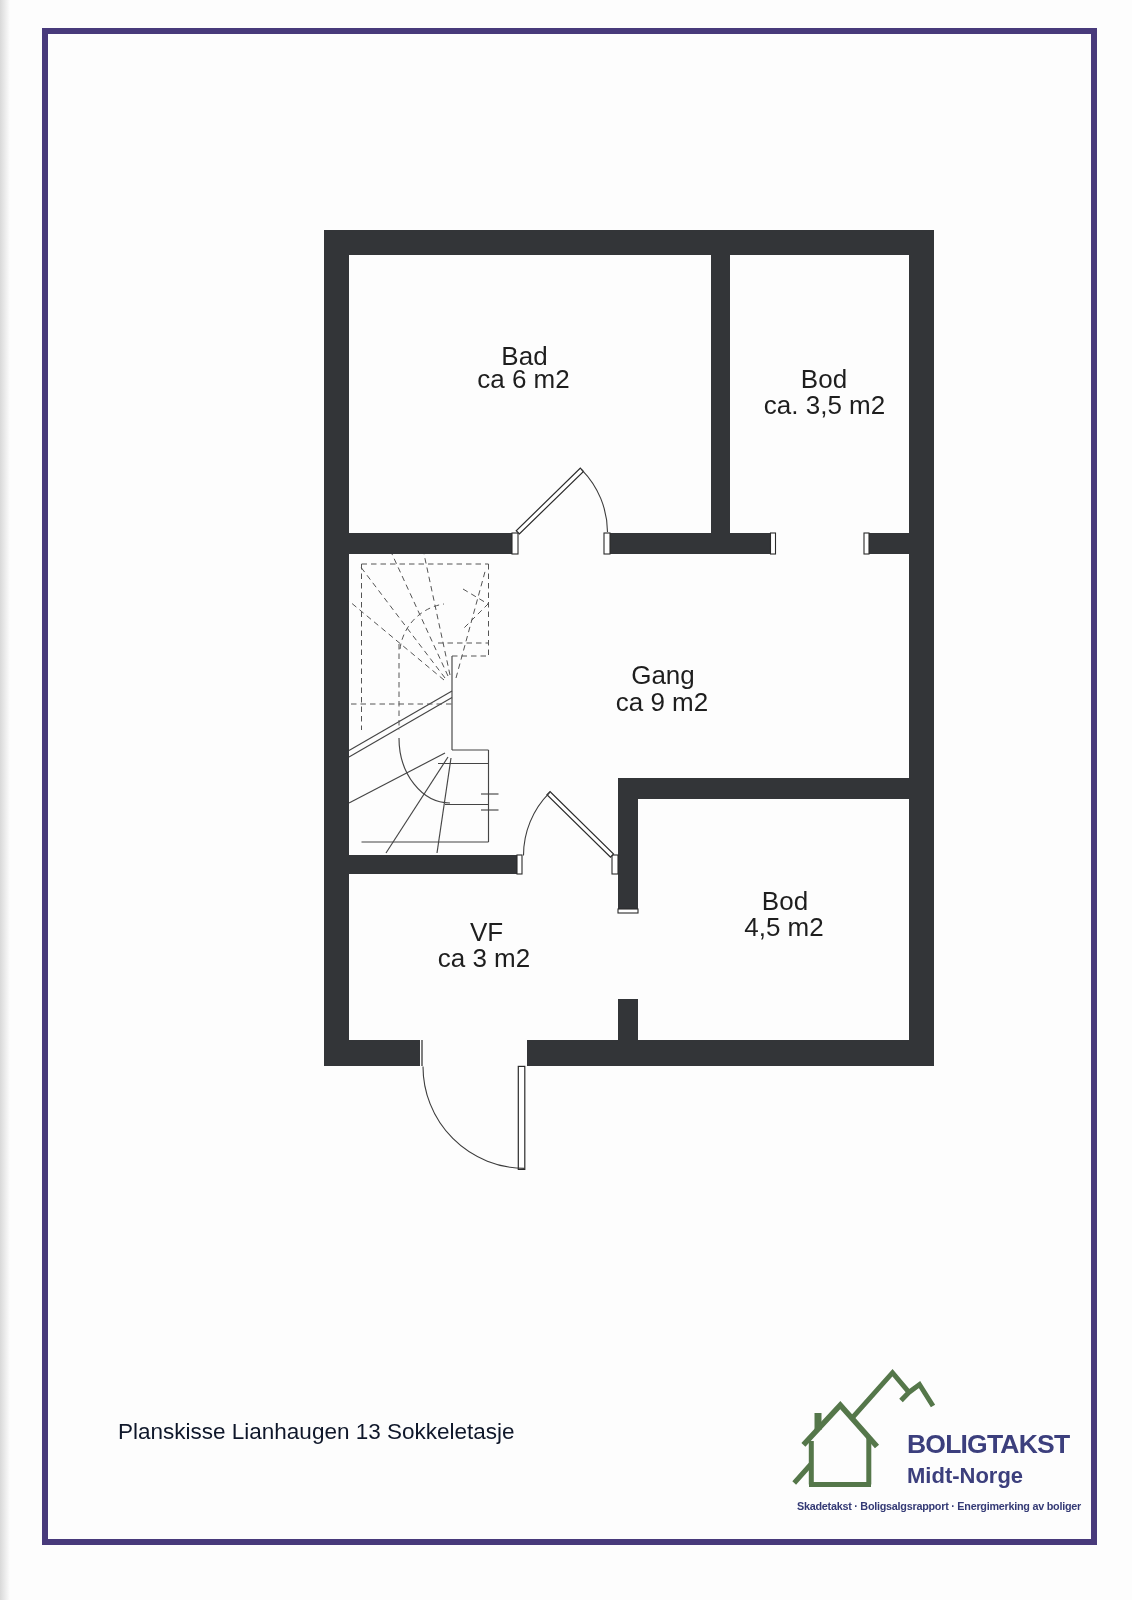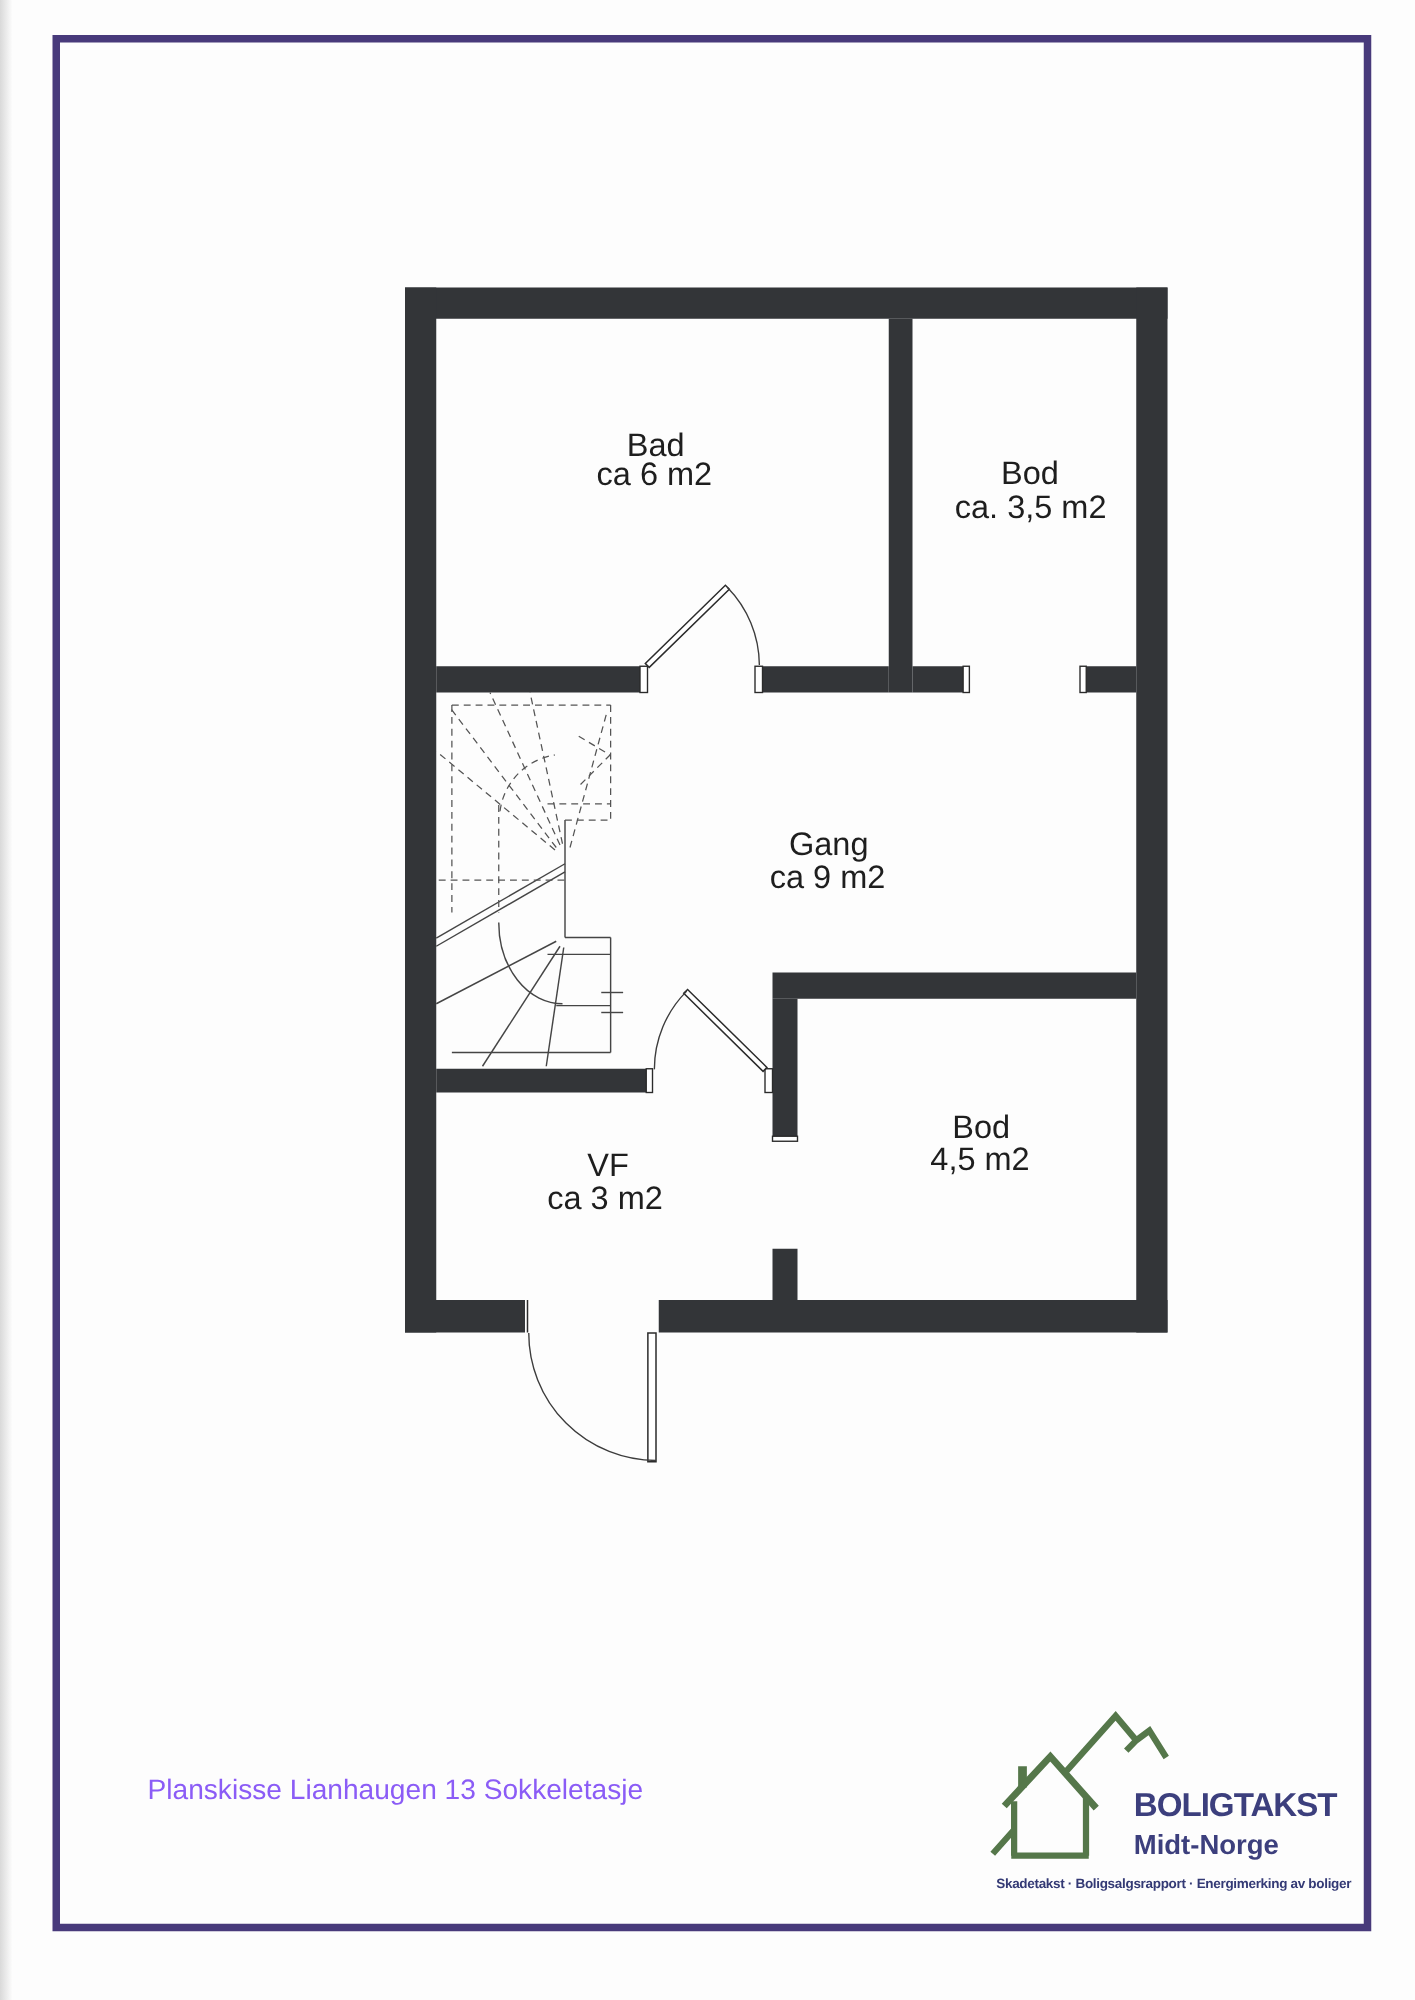--- a/index.html
+++ b/index.html
@@ -127,21 +127,21 @@
 <text x="662" y="710.5">ca 9 m2</text>
 
 <text x="486.5" y="941">VF</text>
 <text x="484" y="967">ca 3 m2</text>
 
 <text x="785" y="910">Bod</text>
 <text x="784" y="936">4,5 m2</text>
 </g>
 </svg>
 
-<div style="position:absolute;left:118px;top:1418.5px;font-size:22.5px;color:#8b5cf6;">Planskisse Lianhaugen 13 Sokkeletasje</div>
+<div style="position:absolute;left:118px;top:1418.5px;font-size:22.5px;color:#0f172a;">Planskisse Lianhaugen 13 Sokkeletasje</div>
 
 
 <svg width="352" height="180" viewBox="780 1350 352 180" style="position:absolute;left:780px;top:1350px">
 
 <path d="M794.2,1483 L892.5,1372.7 L909,1392.3 L919.5,1384.5 L933,1406 M909,1392.3 L901,1400.5" fill="none" stroke="#55774a" stroke-width="5"></path>
 
 <polygon points="811.3,1441 840.3,1405 868.8,1437 868.8,1484.5 811.3,1484.5" fill="#fdfdfd" stroke="none"></polygon>
 
 <path d="M818,1413 L818,1430" stroke="#55774a" stroke-width="7" fill="none"></path>
 

